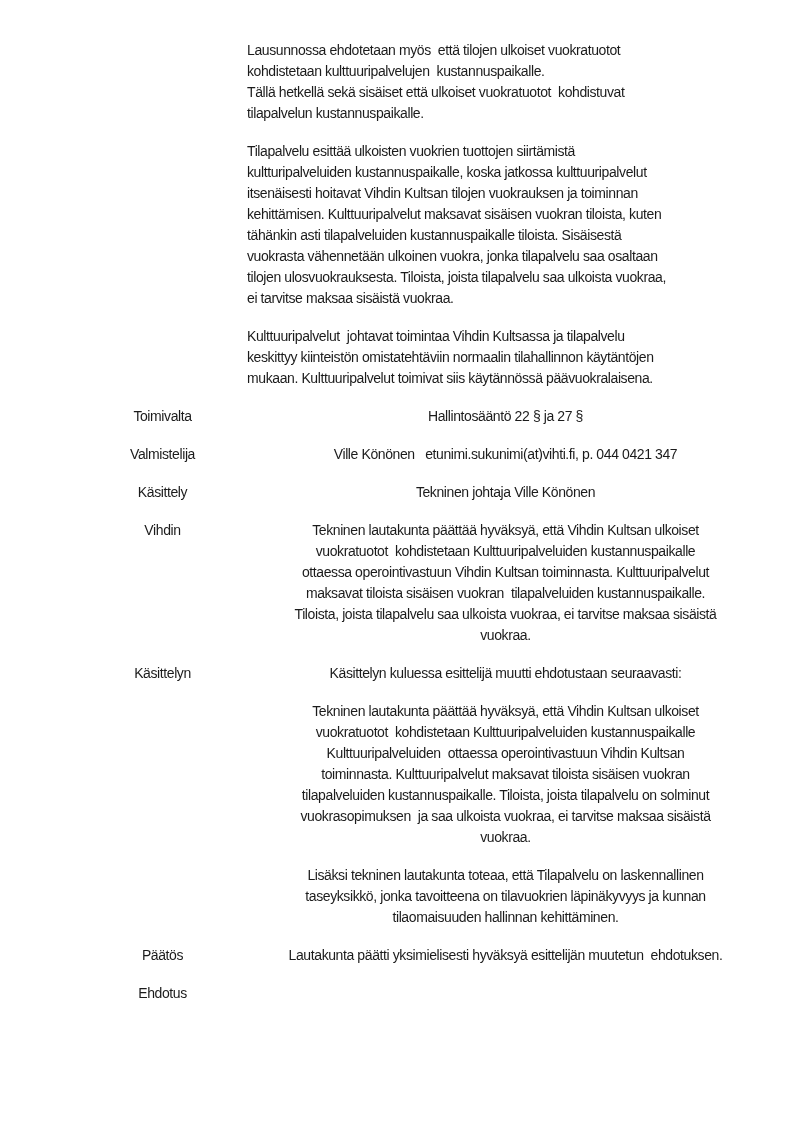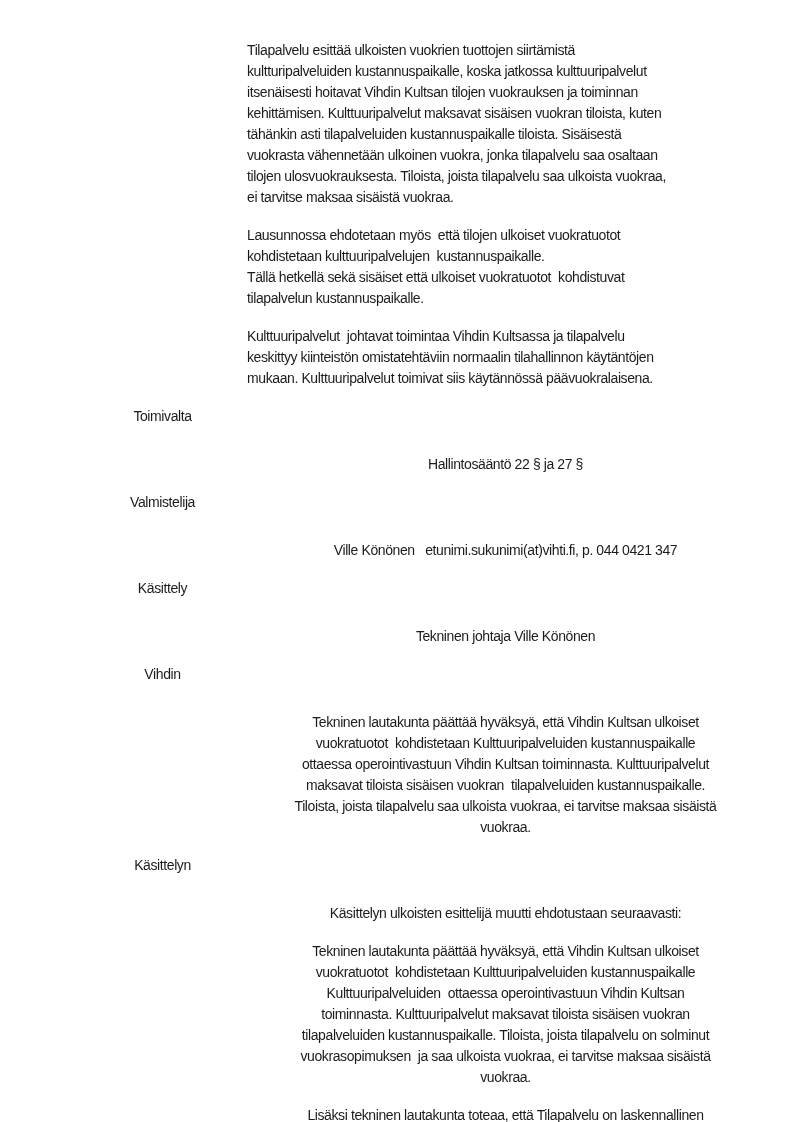--- a/index.html
+++ b/index.html
@@ -32,41 +32,40 @@
     display: grid;
     grid-template-columns: 169px 1fr;
     align-items: start;
     text-align: center;
   }
   .label {
     white-space: nowrap;
   }
   .value {
     min-height: 21px;
-    margin-top: 48px;
   }
 </style>
 </head>
 <body>
 
 <div class="page">
 
   <section class="intro">
+    <p class="para">Lausunnossa ehdotetaan myös  että tilojen ulkoiset vuokratuotot
+kohdistetaan kulttuuripalvelujen  kustannuspaikalle.
+Tällä hetkellä sekä sisäiset että ulkoiset vuokratuotot  kohdistuvat
+tilapalvelun kustannuspaikalle.</p>
     <p class="para">Tilapalvelu esittää ulkoisten vuokrien tuottojen siirtämistä
 kultturipalveluiden kustannuspaikalle, koska jatkossa kulttuuripalvelut
 itsenäisesti hoitavat Vihdin Kultsan tilojen vuokrauksen ja toiminnan
 kehittämisen. Kulttuuripalvelut maksavat sisäisen vuokran tiloista, kuten
 tähänkin asti tilapalveluiden kustannuspaikalle tiloista. Sisäisestä
 vuokrasta vähennetään ulkoinen vuokra, jonka tilapalvelu saa osaltaan
 tilojen ulosvuokrauksesta. Tiloista, joista tilapalvelu saa ulkoista vuokraa,
 ei tarvitse maksaa sisäistä vuokraa.</p>
-    <p class="para">Lausunnossa ehdotetaan myös  että tilojen ulkoiset vuokratuotot
-kohdistetaan kulttuuripalvelujen  kustannuspaikalle.
-Tällä hetkellä sekä sisäiset että ulkoiset vuokratuotot  kohdistuvat
-tilapalvelun kustannuspaikalle.</p>
     <p class="para">Kulttuuripalvelut  johtavat toimintaa Vihdin Kultsassa ja tilapalvelu
 keskittyy kiinteistön omistatehtäviin normaalin tilahallinnon käytäntöjen
 mukaan. Kulttuuripalvelut toimivat siis käytännössä päävuokralaisena.</p>
   </section>
 
   <section class="fields">
 
     <div class="row">
       <div class="label">Toimivalta</div>
       <div class="value">
@@ -96,34 +95,40 @@
 ottaessa operointivastuun Vihdin Kultsan toiminnasta. Kulttuuripalvelut
 maksavat tiloista sisäisen vuokran  tilapalveluiden kustannuspaikalle.
 Tiloista, joista tilapalvelu saa ulkoista vuokraa, ei tarvitse maksaa sisäistä
 vuokraa.</p>
       </div>
     </div>
 
     <div class="row">
       <div class="label">Käsittelyn</div>
       <div class="value">
-        <p class="para">Käsittelyn ulkoisten esittelijä muutti ehdotustaan seuraavasti:</p>
+        <p class="para">Käsittelyn kuluessa esittelijä muutti ehdotustaan seuraavasti:</p>
         <p class="para">Tekninen lautakunta päättää hyväksyä, että Vihdin Kultsan ulkoiset
 vuokratuotot  kohdistetaan Kulttuuripalveluiden kustannuspaikalle
 Kulttuuripalveluiden  ottaessa operointivastuun Vihdin Kultsan
 toiminnasta. Kulttuuripalvelut maksavat tiloista sisäisen vuokran
 tilapalveluiden kustannuspaikalle. Tiloista, joista tilapalvelu on solminut
 vuokrasopimuksen  ja saa ulkoista vuokraa, ei tarvitse maksaa sisäistä
 vuokraa.</p>
         <p class="para">Lisäksi tekninen lautakunta toteaa, että Tilapalvelu on laskennallinen
 taseyksikkö, jonka tavoitteena on tilavuokrien läpinäkyvyys ja kunnan
 tilaomaisuuden hallinnan kehittäminen.</p>
       </div>
     </div>
 
+    <div class="row">
+      <div class="label">Päätös</div>
+      <div class="value">
+        <p class="para">Lautakunta päätti yksimielisesti hyväksyä esittelijän muutetun  ehdotuksen.</p>
+      </div>
+    </div>
 
     <div class="row">
       <div class="label">Ehdotus</div>
       <div class="value"></div>
     </div>
 
   </section>
 
 </div>
 

